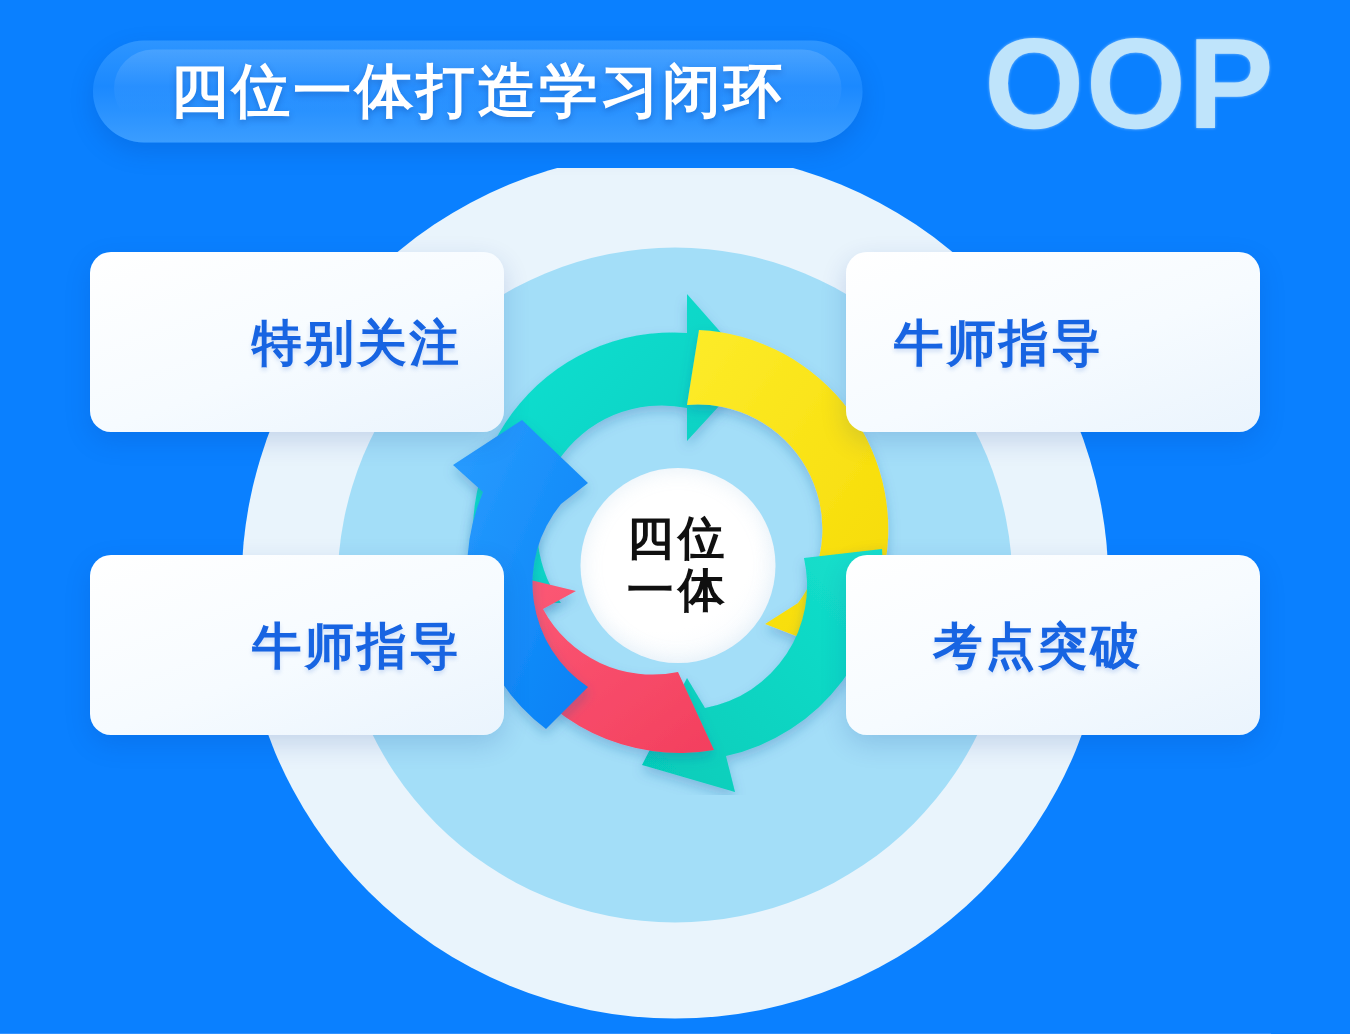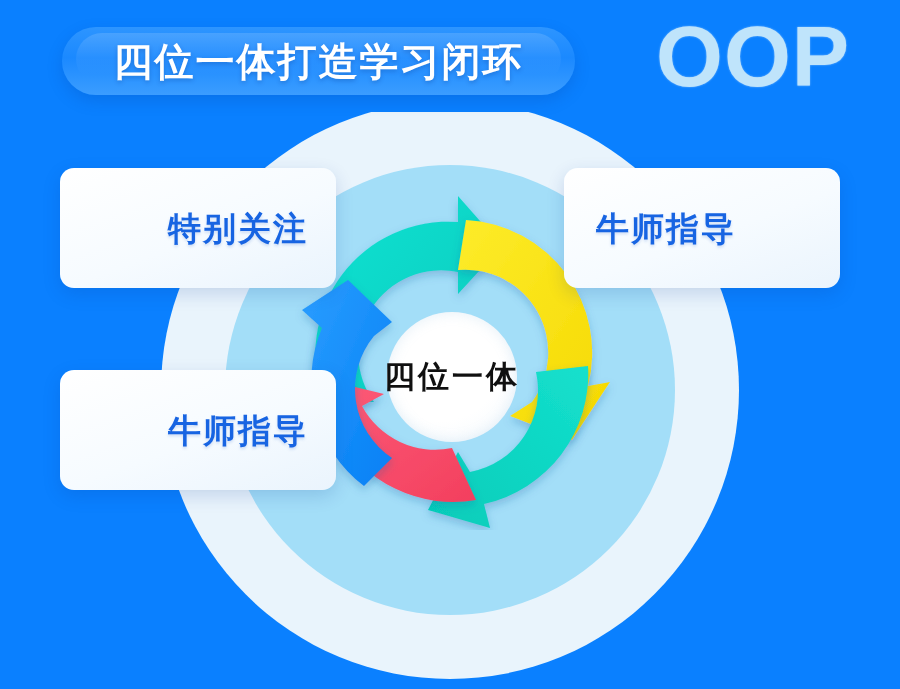--- a/index.html
+++ b/index.html
@@ -136,20 +136,21 @@
 
   .hub {
     position: absolute;
     left: 387px;
     top: 312px;
     width: 130px;
     height: 130px;
     border-radius: 50%;
     background: radial-gradient(circle at 42% 36%, #ffffff 55%, #f2f8fd 100%);
     display: flex;
+    flex-direction: column;
     align-items: center;
     justify-content: center;
     box-shadow: inset 0 0 14px rgba(130, 180, 220, .22);
   }
   .hub-line {
     color: #101010;
     font-size: 31px;
     font-weight: bold;
     letter-spacing: 3px;
     line-height: 1.12;
@@ -264,14 +265,17 @@
 
   <div class="card card-tl">
     <span class="card-label">特别关注</span>
   </div>
   <div class="card card-tr">
     <span class="card-label">牛师指导</span>
   </div>
   <div class="card card-bl">
     <span class="card-label">牛师指导</span>
   </div>
+  <div class="card card-br">
+    <span class="card-label">考点突破</span>
+  </div>
 
 </div>
 
 </body></html>

